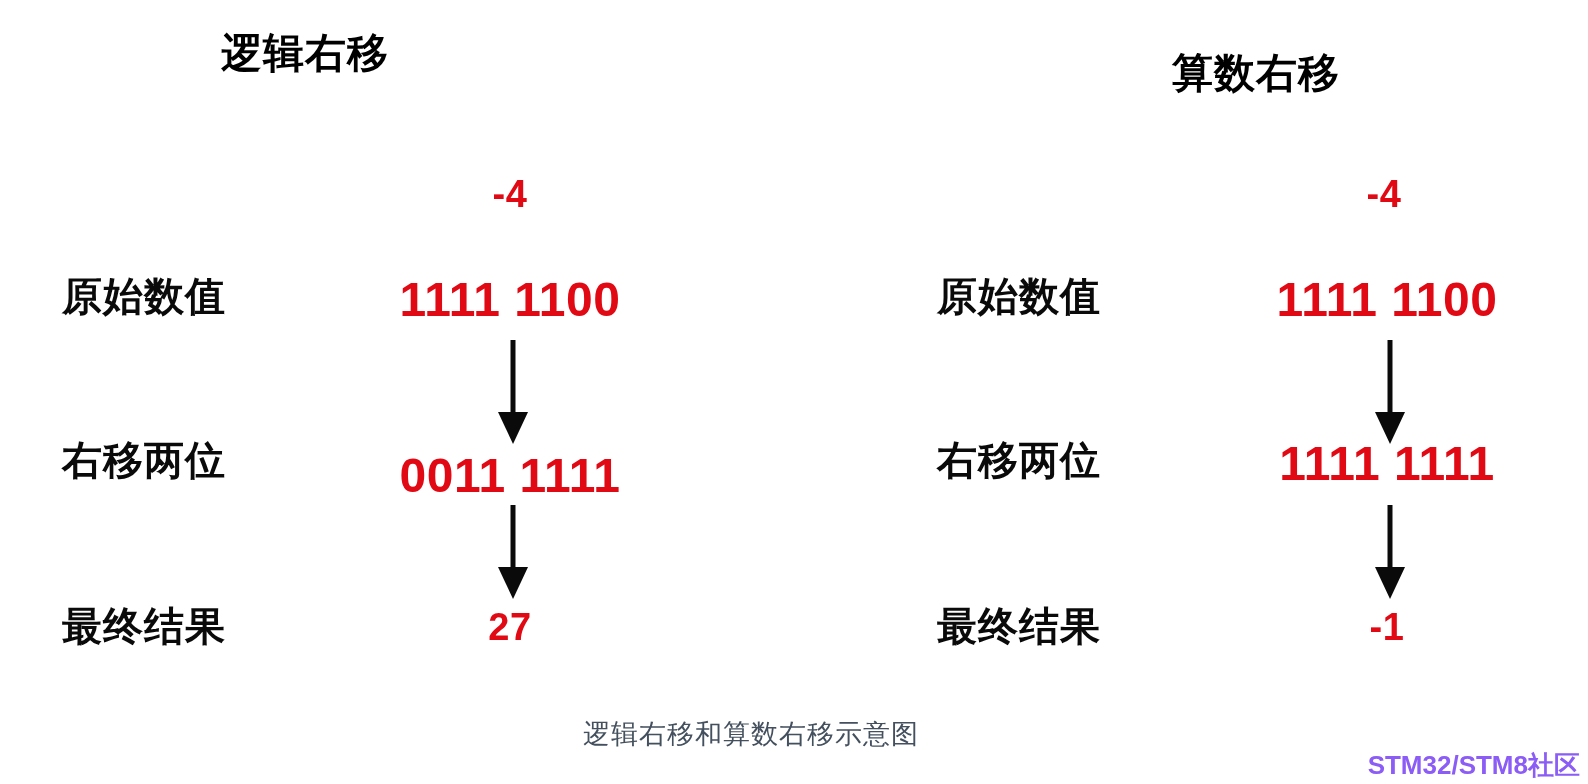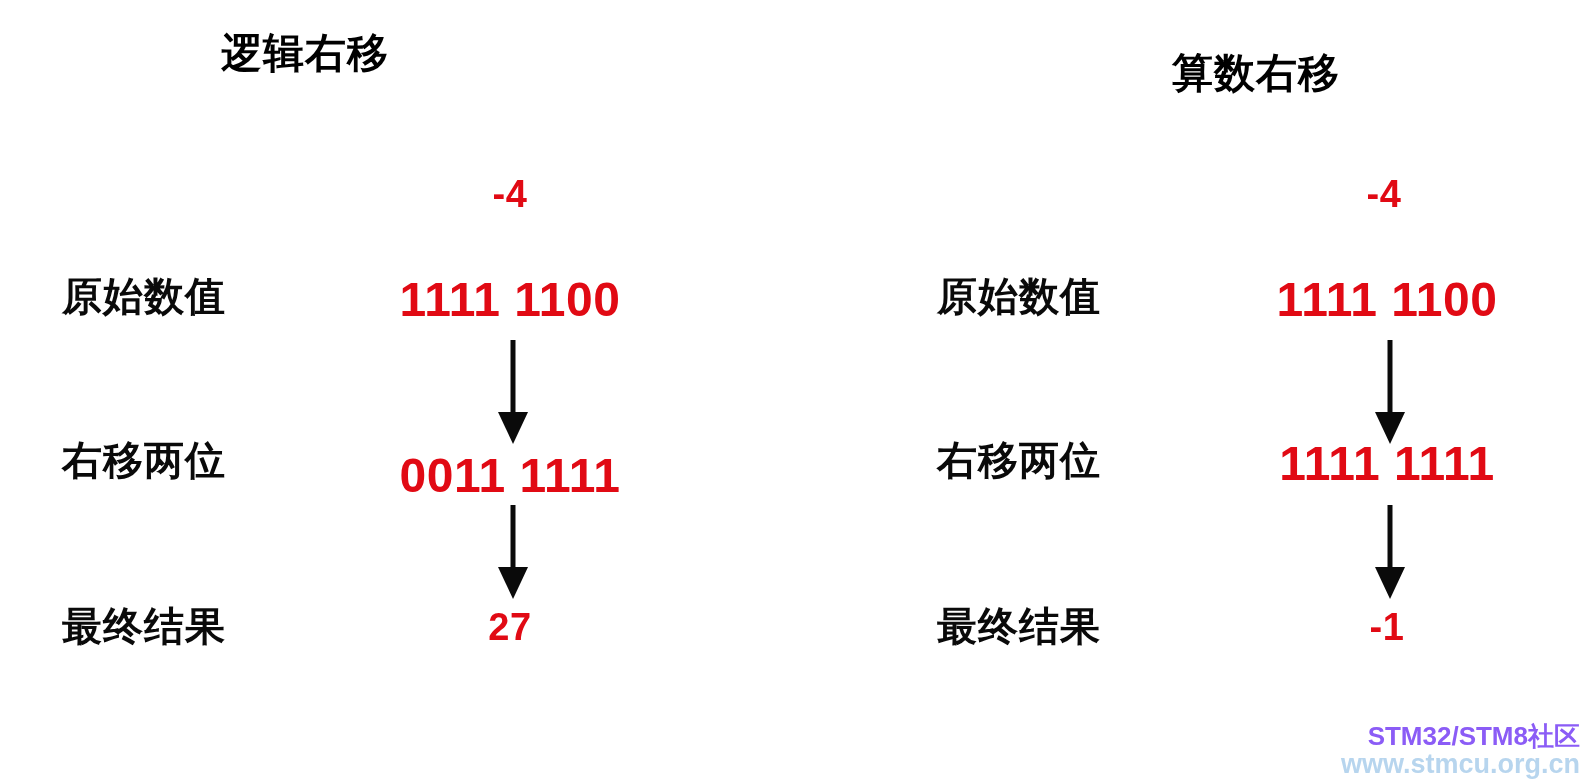--- a/index.html
+++ b/index.html
@@ -162,19 +162,19 @@
 
     <svg class="arrow" style="left:1365px; top:503px;" width="50" height="100" viewBox="0 0 50 100">
       <line x1="25" y1="2" x2="25" y2="72"></line>
       <polygon points="25,96 10,64 40,64"></polygon>
     </svg>
 
     <div class="cell row-label" style="left:937px; top:606px;">最终结果</div>
     <div class="cell ctr value decimal" style="left:1387px; top:608px;">-1</div>
   </div>
 
+  <div class="caption" style="left:751px; top:716px;">逻辑右移和算数右移示意图</div>
 
   <div class="watermark">
     <span class="wm-line">STM32/STM8社区</span>
-    <span class="wm-line wm-url">www.stmcu.org.cn</span>
   </div>
 
 </div>
 
 </body></html>

